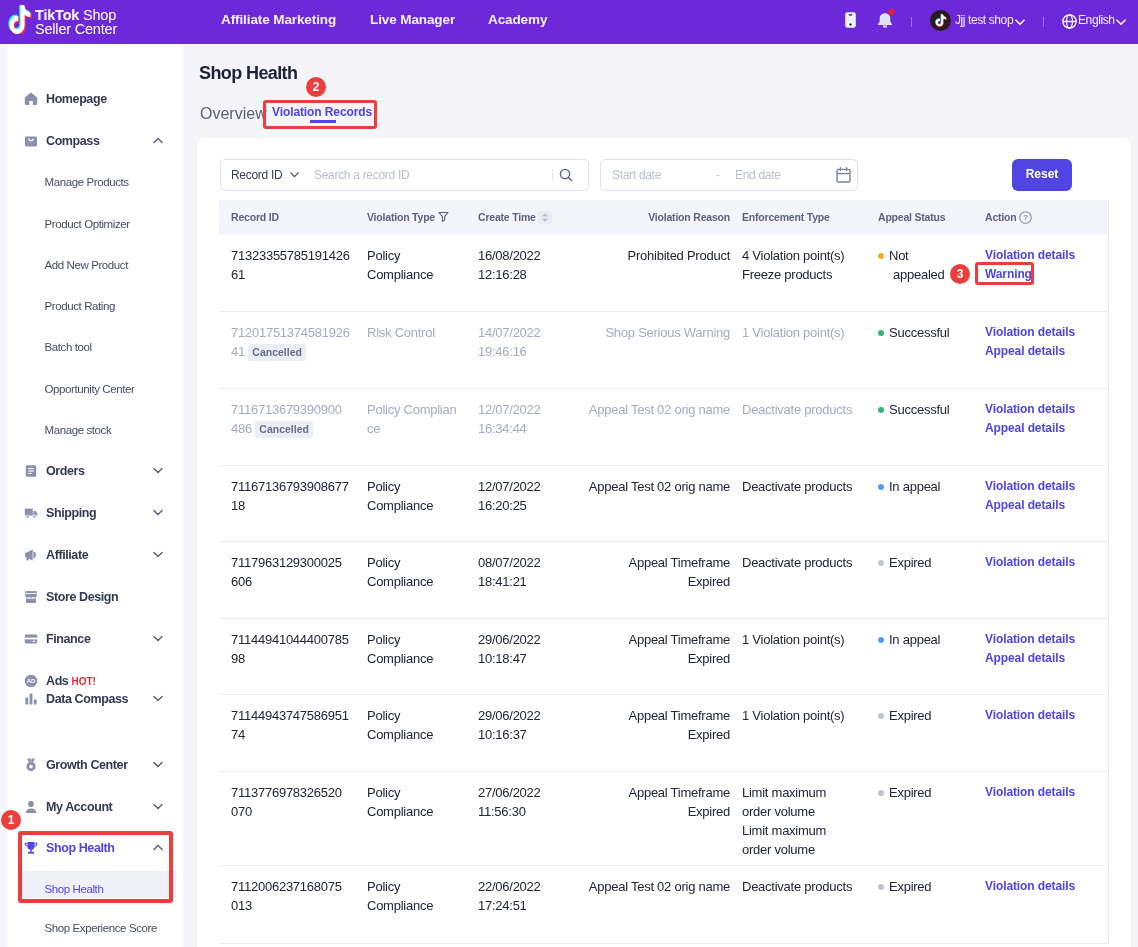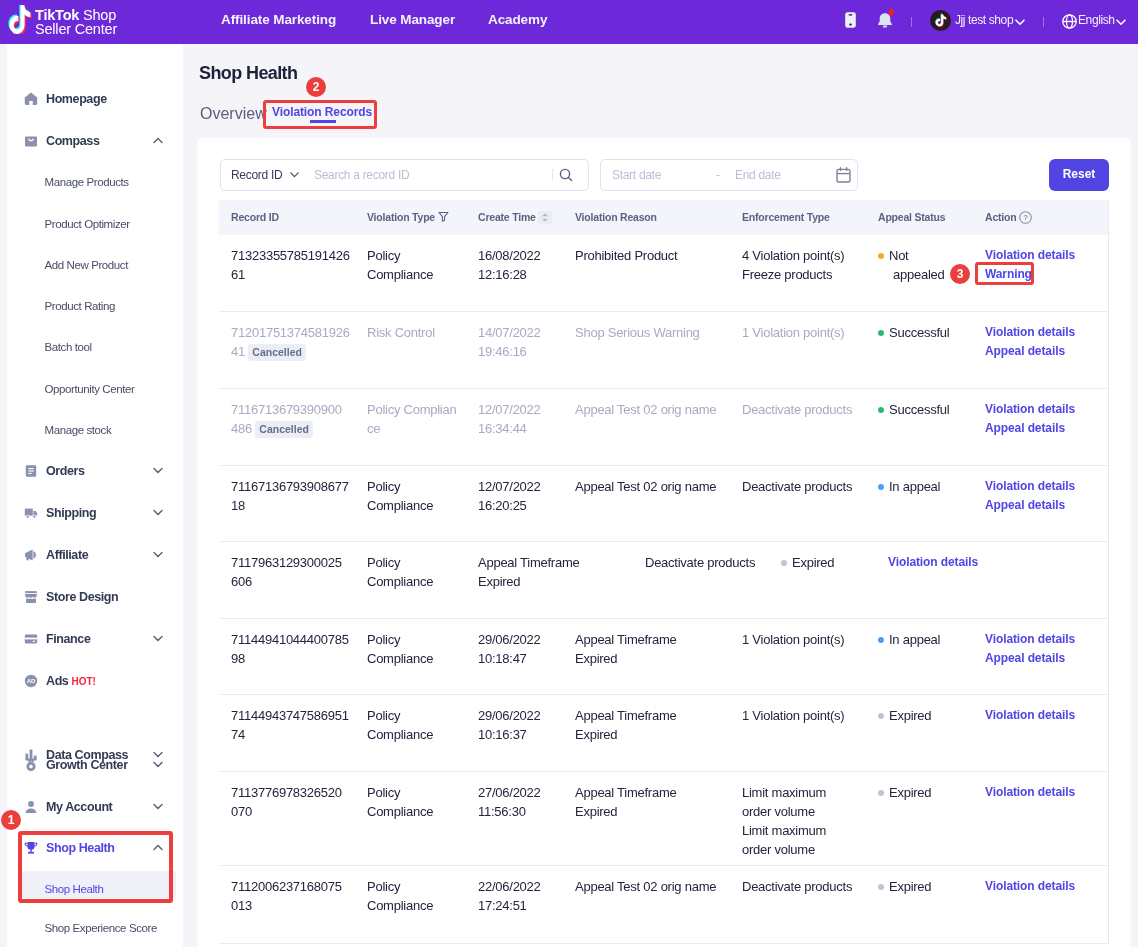--- a/index.html
+++ b/index.html
@@ -15,28 +15,28 @@
 .mi { position:absolute; left:0; width:176px; height:30px; }
 .mi .ic { position:absolute; left:17px; top:50%; margin-top:-7px; width:14px; height:14px; }
 .mi .tx { position:absolute; left:39px; top:50%; margin-top:-8px; line-height:16px; font-size:12.5px; font-weight:700; color:#333a54; letter-spacing:-0.4px; white-space:nowrap; }
 .mi .car { position:absolute; right:20px; top:50%; margin-top:-4px; }
 .smi { position:absolute; left:0; width:176px; height:30px;text-decoration:underline; }
 .smi .tx { position:absolute; left:37.5px; top:50%; margin-top:-8px; line-height:16px; font-size:11.5px; color:#474d68; letter-spacing:-0.4px; white-space:nowrap; }
 .hot { color:#f0283c; font-weight:700; font-size:10px; letter-spacing:0; }
 
 #card { position:absolute; left:197px; top:138px; width:934px; height:809px; background:#fff; border-radius:6px 6px 0 0; }
 .inp { position:absolute; background:#fff; border:1px solid #dfe3ef; border-radius:5px; }
-#resetbtn { position:absolute; left:1049px; top:159px; width:60px; height:32px; background:#5045e3; border-radius:6px; color:#fff; font-size:12px; font-weight:700; text-align:center; line-height:31px; }
+#resetbtn { position:absolute; left:1012px; top:159px; width:60px; height:32px; background:#5045e3; border-radius:6px; color:#fff; font-size:12px; font-weight:700; text-align:center; line-height:31px; }
 
 #tbl { position:absolute; left:219px; top:200px; width:889px; }
 #thead { display:flex; height:35px; background:#f4f5fa; color:#5c6282; font-size:10.5px; font-weight:700; letter-spacing:-0.2px; }
 #thead > div { padding:0 0 0 12px; line-height:35px; white-space:nowrap; }
 .row { display:flex; border-bottom:1px solid #eaecf2; font-size:13px; color:#22263c; letter-spacing:-0.25px; }
 .row > div { padding:11px 0 0 12px; line-height:19px; }
-.c1 { width:136px; } .c2 { width:111px; } .c3 { width:97px; } .c4 { width:167px; }
+.c1 { width:136px; } .c2 { width:111px; } .c3 { width:97px; } .c4 { width:167px;text-align:right; }
 .c5 { width:136px; } .c6 { width:107px; } .c7 { width:135px; }
 .grey, .grey > div.gg { color:#a6abc3; }
 .tag { display:inline-block; background:#eceef5; color:#666d8a; font-size:10.5px; font-weight:700; line-height:17px; height:17px; padding:0 4px; border-radius:3px; letter-spacing:0; vertical-align:0px; }
 .lnk { color:#5145e4; font-weight:700; font-size:12px; letter-spacing:-0.1px; }
 .dot { display:inline-block; width:6px; height:6px; border-radius:50%; margin-right:5px; vertical-align:1px; }
 .st { color:#22263c; }
 
 .redbox { position:absolute; border:3px solid #ed3e3e; border-radius:3px; z-index:5; }
 .rednum { position:absolute; width:20px; height:20px; border-radius:50%; background:#ed3e3e; color:#fff; font-size:12px; font-weight:700; text-align:center; line-height:20px; z-index:6; }
 </style>
@@ -194,21 +194,21 @@
   </div>
 
   <div class="mi" style="top:622px">
     <svg class="ic" viewBox="0 0 14 14">
         <circle cx="7" cy="7" r="6.2" fill="#8b90ae"></circle>
         <text x="7" y="9.3" font-size="6" font-weight="bold" fill="#fff" text-anchor="middle" font-family="Liberation Sans, sans-serif">AD</text>
       </svg>
     <div class="tx">Ads&nbsp;<span class="hot">HOT!</span></div>
   </div>
 
-  <div class="mi" style="top:696px">
+  <div class="mi" style="top:640px">
     <svg class="ic" viewBox="0 0 14 14">
         <rect x="1.4" y="5.4" width="2.8" height="7" rx="0.6" fill="#8b90ae"></rect>
         <rect x="5.6" y="1.6" width="2.8" height="10.8" rx="0.6" fill="#8b90ae"></rect>
         <rect x="9.8" y="7.4" width="2.8" height="5" rx="0.6" fill="#8b90ae"></rect>
       </svg>
     <div class="tx">Data Compass</div>
     <svg class="car" width="10" height="7" viewBox="0 0 10 7">
         <path d="M1 1.4 L5 5.4 L9 1.4" fill="none" stroke="#585e78" stroke-width="1.4" stroke-linecap="round"></path>
       </svg>
   </div>
@@ -356,20 +356,21 @@
     <div class="c6"><span class="dot" style="background:#4a9eff"></span>In appeal</div>
     <div class="c7">
         <div class="lnk">Violation details</div>
         <div class="lnk">Appeal details</div>
       </div>
   </div>
 
   <div class="row" style="height:77px">
     <div class="c1">7117963129300025<br>606</div>
     <div class="c2">Policy<br>Compliance</div>
+    <div class="c3">08/07/2022<br>18:41:21</div>
     <div class="c4">Appeal Timeframe<br>Expired</div>
     <div class="c5">Deactivate products</div>
     <div class="c6"><span class="dot" style="background:#c0c4d2"></span>Expired</div>
     <div class="c7">
         <div class="lnk">Violation details</div>
       </div>
   </div>
 
   <div class="row" style="height:76px">
     <div class="c1">71144941044400785<br>98</div>

